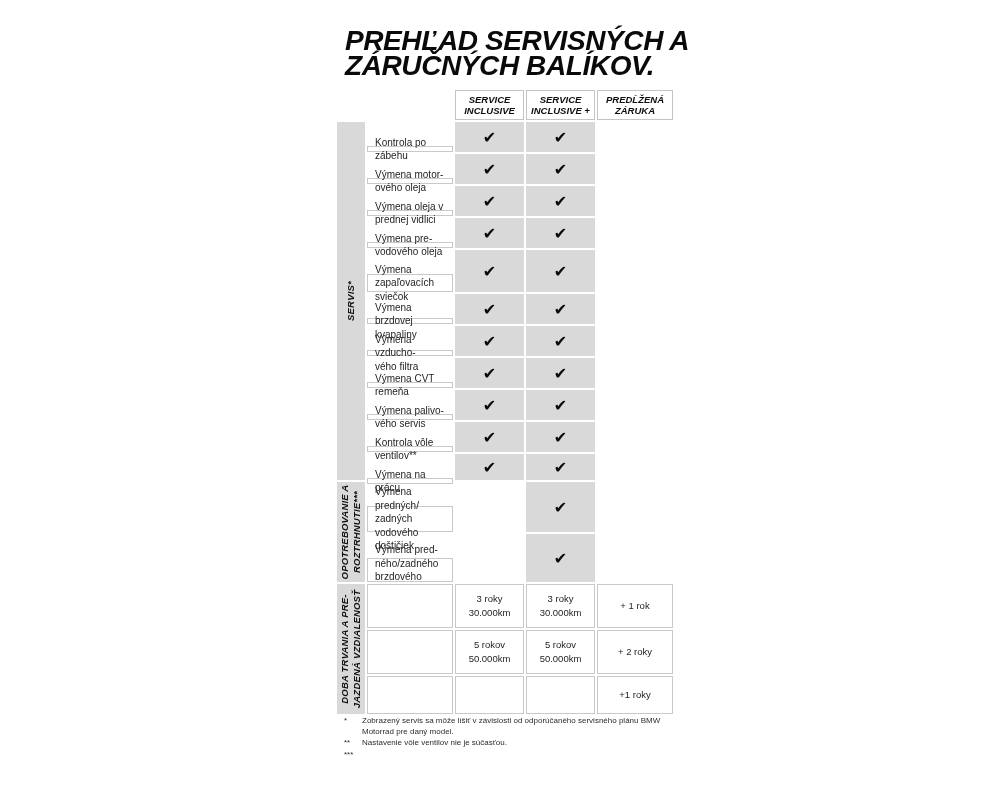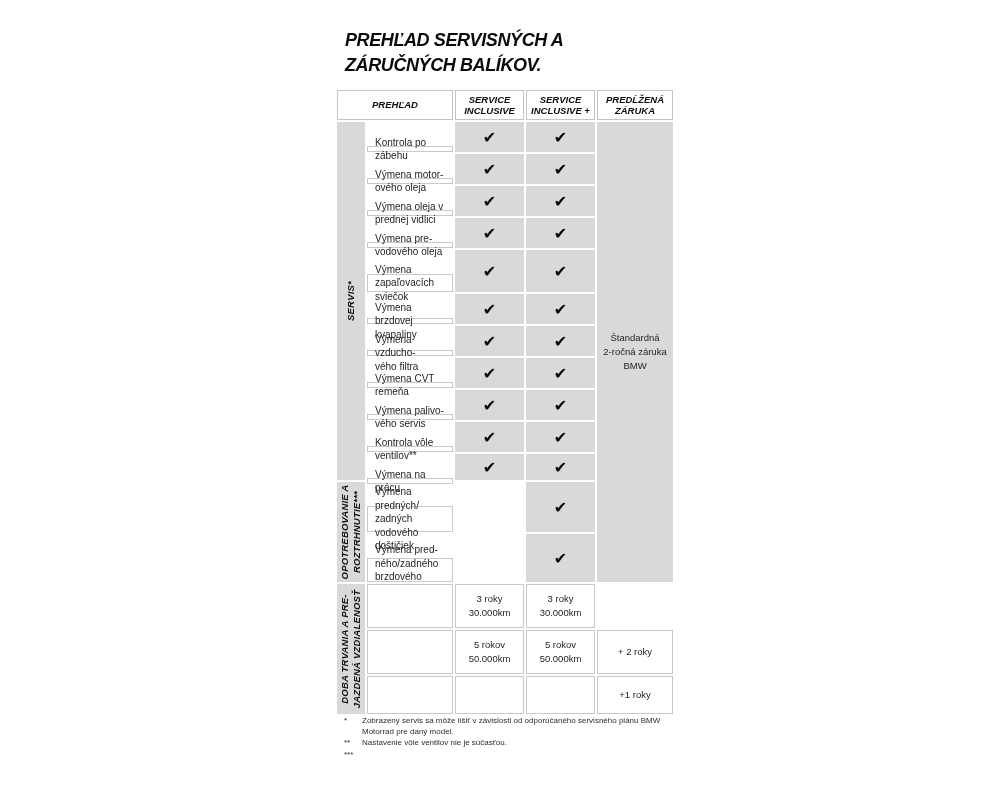--- a/index.html
+++ b/index.html
@@ -3,21 +3,21 @@
 <meta charset="utf-8">
 <style>
   html,body { margin:0; padding:0; }
   body {
     width:1000px; height:800px; background:#ffffff; position:relative;
     font-family:"Liberation Sans", sans-serif; color:#222;
     -webkit-font-smoothing:antialiased;
   }
   .page-title {
     position:absolute; left:345px; top:28px; margin:0;
-    font-style:italic; font-weight:bold; font-size:18px; line-height:25px;
+    font-style:italic; font-weight:bold; font-size:28px; line-height:25px;
     letter-spacing:-0.4px; color:#0a0a0a;
   }
   .page-title span { display:block; }
 
   .tbl {
     position:absolute; left:337px; top:90px;
     display:grid;
     grid-template-columns:28px 86px 69px 69px 76px;
     grid-template-rows:30px 30px 30px 30px 30px 42px 30px 30px 30px 30px 30px 26px 50px 48px 44px 44px 38px;
     gap:2px;
@@ -69,21 +69,20 @@
 </head>
 <body>
 
 <h1 class="page-title">
   <span>PREHĽAD SERVISNÝCH A</span>
   <span>ZÁRUČNÝCH BALÍKOV.</span>
 </h1>
 
 <div class="tbl">
 
-  <div class="th" style="grid-area:1/1/2/3">PREHĽAD</div>
   <div class="th" style="grid-area:1/3">SERVICE
 INCLUSIVE</div>
   <div class="th" style="grid-area:1/4">SERVICE
 INCLUSIVE +</div>
   <div class="th" style="grid-area:1/5">PREDĹŽENÁ
 ZÁRUKA</div>
 
   <div class="band" style="grid-area:2/1/13/2">
     <span class="rot">SERVIS*</span>
   </div>
@@ -144,40 +143,38 @@
 
   <div class="lbl" style="grid-area:11/2">Kontrola vôle
 ventilov**</div>
   <div class="chk" style="grid-area:11/3">✔</div>
   <div class="chk" style="grid-area:11/4">✔</div>
 
   <div class="lbl" style="grid-area:12/2">Výmena na prácu</div>
   <div class="chk" style="grid-area:12/3">✔</div>
   <div class="chk" style="grid-area:12/4">✔</div>
 
-  <div class="warranty" style="grid-area:2/5/15/6">Štandardná
-2-ročná záruka
-BMW</div>
 
   <div class="lbl" style="grid-area:13/2">Výmena predných/
 zadných vodového
 doštičiek</div>
   <div class="wcell" style="grid-area:13/3/15/4"></div>
   <div class="chk" style="grid-area:13/4">✔</div>
 
   <div class="lbl" style="grid-area:14/2">Výmena pred-
 ného/zadného
 brzdového kotúča</div>
   <div class="chk" style="grid-area:14/4">✔</div>
 
   <div class="vcell" style="grid-area:15/2"></div>
   <div class="vcell" style="grid-area:15/3">3 roky
 30.000km</div>
   <div class="vcell" style="grid-area:15/4">3 roky
 30.000km</div>
+  <div class="vcell" style="grid-area:15/5">+ 1 rok</div>
 
   <div class="vcell" style="grid-area:16/2"></div>
   <div class="vcell" style="grid-area:16/3">5 rokov
 50.000km</div>
   <div class="vcell" style="grid-area:16/4">5 rokov
 50.000km</div>
   <div class="vcell" style="grid-area:16/5">+ 2 roky</div>
 
   <div class="vcell" style="grid-area:17/2"></div>
   <div class="vcell" style="grid-area:17/3"></div>

